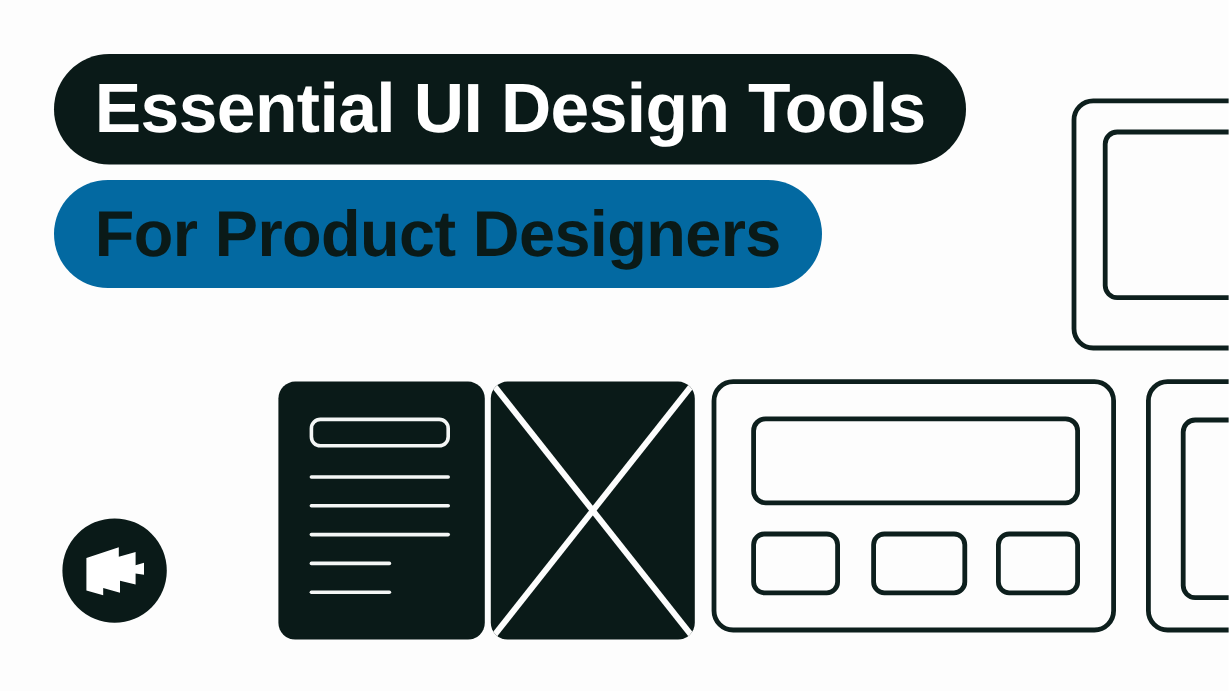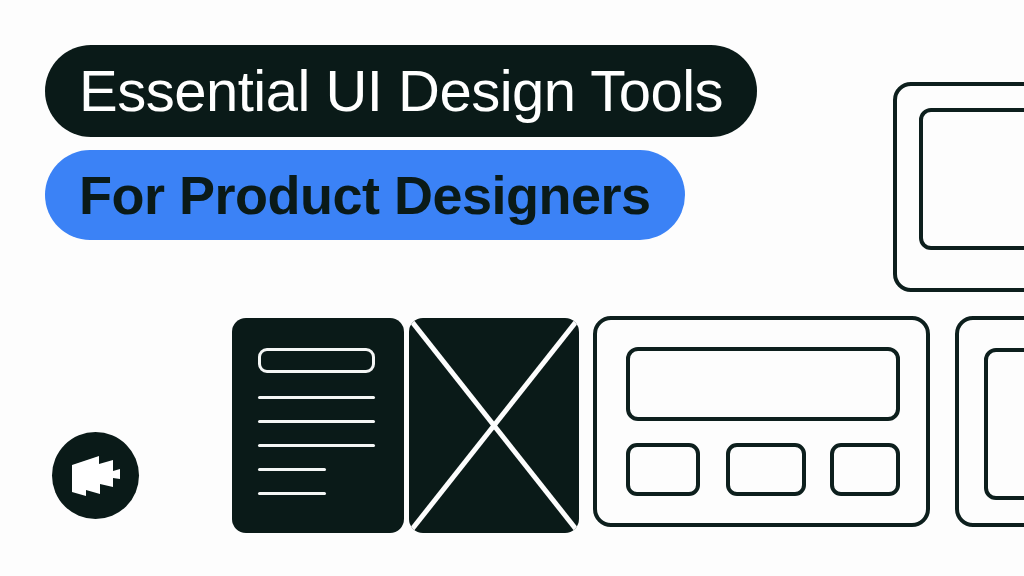--- a/index.html
+++ b/index.html
@@ -33,30 +33,30 @@
     left: 45px;
     top: 45px;
     height: 92px;
     padding: 0 34px 0 34px;
     background: #0a1a18;
     border-radius: 46px;
   }
   #title-pill-primary .pill-text {
     color: #ffffff;
     font-size: 58px;
-    font-weight: normal;
+    font-weight: bold;
     letter-spacing: -0.5px;
     line-height: 1;
   }
   #title-pill-secondary {
     left: 45px;
     top: 150px;
     height: 90px;
     padding: 0 34px 0 34px;
-    background: #3b82f6;
+    background: #0369a1;
     border-radius: 45px;
   }
   #title-pill-secondary .pill-text {
     color: #0a1a18;
     font-size: 54px;
     font-weight: bold;
     letter-spacing: -0.5px;
     line-height: 1;
   }
 

